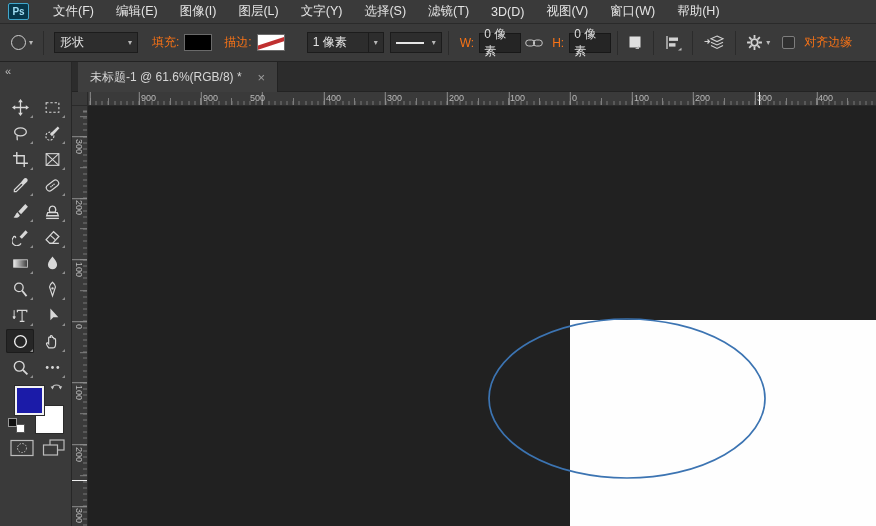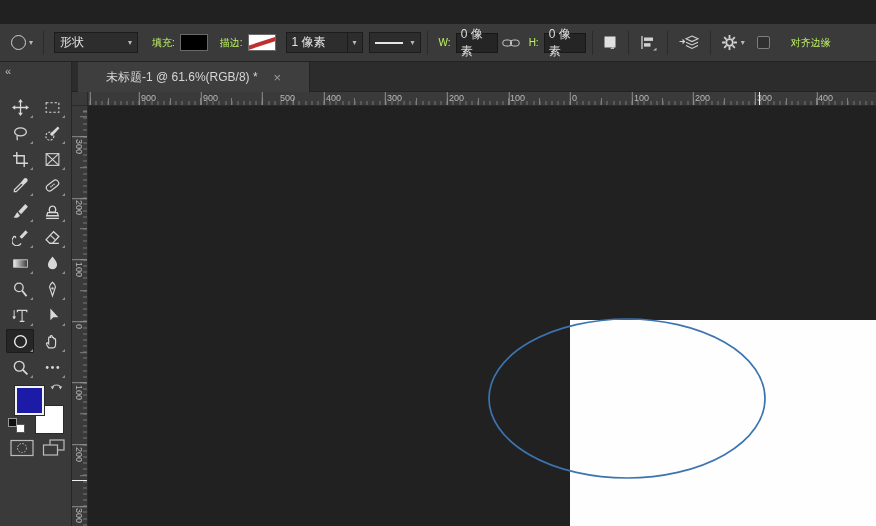--- a/index.html
+++ b/index.html
@@ -13,21 +13,21 @@
   .ps-logo{width:21px;height:17px;margin:0 13px 0 8px;background:#06374b;border:1px solid #41a7cc;
            border-radius:2px;color:#9fdcf2;font-size:10px;font-weight:bold;
            display:flex;align-items:center;justify-content:center;}
   .menu-item{height:100%;display:flex;align-items:center;padding:0 11px;color:#e4e4e4;font-size:12.5px;}
 
   
   .optionsbar{position:absolute;left:0;top:24px;right:0;height:38px;background:#3a3a3a;
               border-bottom:1px solid #232323;display:flex;align-items:center;padding:0 7px;z-index:29;}
   .sep{width:1px;height:24px;background:#2b2b2b;margin:0 6px;flex:none;}
   .chev{color:#b8b8b8;font-size:8px;margin-left:3px;flex:none;}
-  .opt-label{color:#bef264;font-size:10px;margin:0 5px;white-space:nowrap;flex:none;}
+  .opt-label{color:#f97316;font-size:12px;margin:0 5px;white-space:nowrap;flex:none;}
   .preset{display:flex;align-items:center;padding:0 4px;flex:none;}
   .preset-circle{width:15px;height:15px;border:1.5px solid #cfcfcf;border-radius:50%;}
   .combo{height:21px;background:#2d2d2d;border:1px solid #1c1c1c;display:flex;align-items:center;
          padding:0 5px;color:#e2e2e2;font-size:12px;flex:none;text-align:center;}
   .mode-combo{width:84px;justify-content:space-between;margin-left:4px;}
   .fill-swatch{width:28px;height:17px;background:#000;border:1px solid #6a6a6a;flex:none;}
   .stroke-swatch{width:28px;height:17px;background:#fff;border:1px solid #6a6a6a;position:relative;overflow:hidden;flex:none;}
   .stroke-swatch .noslash{position:absolute;left:-3px;top:6px;width:34px;height:4px;background:#c03030;transform:rotate(-18deg);}
   .stroke-width-combo{width:62px;}
   .combo-arrow{width:15px;height:21px;background:#2d2d2d;border:1px solid #1c1c1c;border-left:none;
@@ -57,21 +57,21 @@
   .swap-colors{position:absolute;left:49px;top:318px;z-index:3;}
   .default-colors{position:absolute;left:8px;top:356px;width:17px;height:15px;z-index:3;}
   .default-colors .w{position:absolute;right:0;bottom:0;width:9px;height:9px;background:#fff;border:1px solid #555;}
   .default-colors .b{position:absolute;left:0;top:0;width:9px;height:9px;background:#111;border:1px solid #999;}
   .mode-btn{position:absolute;top:376px;}
 
   
   .tabbar{position:absolute;left:72px;top:62px;right:0;height:30px;background:#2c2c2c;
           border-bottom:1px solid #232323;z-index:19;}
   .tab{position:absolute;left:6px;top:0;height:30px;background:#3e3e3e;border-right:1px solid #222;
-       display:flex;align-items:center;padding:0 28px;}
+       display:flex;align-items:center;padding:0 12px;}
   .tab-title{color:#d6d6d6;font-size:12px;white-space:nowrap;}
   .tab-close{color:#9c9c9c;font-size:13px;margin-left:16px;}
 
   
   .docwin{position:absolute;left:72px;top:92px;right:0;bottom:0;}
   .ruler-corner{position:absolute;left:0;top:0;width:16px;height:14px;background:#3a3a3a;
                 border-right:1px solid #2a2a2a;border-bottom:1px solid #2a2a2a;z-index:6;}
   .hruler{position:absolute;left:16px;right:0;top:0;height:14px;background:#3a3a3a;
           border-bottom:1px solid #2a2a2a;overflow:hidden;z-index:5;}
   .hruler .minor{position:absolute;left:0;right:0;bottom:0;height:4px;
@@ -100,38 +100,52 @@
   .size-tooltip{position:absolute;left:693px;top:322px;width:78px;height:31px;background:rgba(66,66,66,.96);
                 border:1px solid #2e2e2e;border-radius:3px;box-shadow:0 1px 4px rgba(0,0,0,.5);
                 color:#f0f0f0;font-size:10px;line-height:14px;padding:1px 0 0 8px;z-index:8;}
   svg{display:block;}
 </style>
 </head>
 <body>
 
 <div class="stage">
 
+  <div class="menubar">
+    <div class="ps-logo">Ps</div>
+    <div class="menu-item">文件(F)</div>
+    <div class="menu-item">编辑(E)</div>
+    <div class="menu-item">图像(I)</div>
+    <div class="menu-item">图层(L)</div>
+    <div class="menu-item">文字(Y)</div>
+    <div class="menu-item">选择(S)</div>
+    <div class="menu-item">滤镜(T)</div>
+    <div class="menu-item">3D(D)</div>
+    <div class="menu-item">视图(V)</div>
+    <div class="menu-item">窗口(W)</div>
+    <div class="menu-item">帮助(H)</div>
+  </div>
 
   <div class="optionsbar">
     <div class="preset">
       <span class="preset-circle"></span>
       <span class="chev">▾</span>
     </div>
     <div class="sep"></div>
     <div class="combo mode-combo">
       <span>形状</span>
       <span class="chev">▾</span>
     </div>
     <span class="opt-label" style="margin-left:14px">填充:</span>
     <div class="fill-swatch"></div>
     <span class="opt-label" style="margin-left:12px">描边:</span>
     <div class="stroke-swatch">
       <span class="noslash"></span>
     </div>
-    <div class="combo stroke-width-combo" style="margin-left:10px">
+    <div class="combo stroke-width-combo" style="margin-left:22px">
       <span>1 像素</span>
     </div>
     <div class="combo-arrow">
       <span class="chev" style="margin:0">▾</span>
     </div>
     <div class="combo line-combo">
       <span class="line-sample"></span>
       <span class="chev">▾</span>
     </div>
     <div class="sep"></div>
@@ -178,21 +192,21 @@
     <div class="icon-btn" style="align-items:center">
       <svg width="17" height="17" viewBox="0 0 16 16">
         <g stroke="#d2d2d2" stroke-width="1.7">
           <path d="M8 1v3M8 12v3M1 8h3M12 8h3M3 3l2.2 2.2M10.8 10.8L13 13M13 3l-2.2 2.2M5.2 10.8L3 13"></path>
         </g>
         <circle cx="8" cy="8" r="3.1" fill="#3a3a3a" stroke="#d2d2d2" stroke-width="1.7"></circle>
       </svg>
       <span class="chev">▾</span>
     </div>
     <div class="checkbox"></div>
-    <span class="opt-label" style="margin:16px">对齐边缘</span>
+    <span class="opt-label" style="margin:4px">对齐边缘</span>
   </div>
 
   <div class="toolpanel">
     <div class="collapse">«</div>
     <div class="toolgrid">
       <div class="tool">
         <svg width="17" height="17" viewBox="0 0 16 16">
           <path d="M8 2.5v11M2.5 8h11" stroke="#d8d8d8" stroke-width="1.2"></path>
           <path d="M8 0l2.2 3H5.8zM8 16l2.2-3H5.8zM0 8l3-2.2v4.4zM16 8l-3-2.2v4.4z" fill="#d8d8d8"></path>
         </svg>
@@ -367,21 +381,21 @@
 
   <div class="docwin">
     <div class="ruler-corner"></div>
 
     <div class="hruler">
       <div class="minor"></div>
       <div class="mid"></div>
       <div class="major"></div>
       <span class="hlab" style="left:53px">900</span>
       <span class="hlab" style="left:115px">900</span>
-      <span class="hlab" style="left:192px">500</span>
+      <span class="hlab" style="left:162px">500</span>
       <span class="hlab" style="left:238px">400</span>
       <span class="hlab" style="left:299px">300</span>
       <span class="hlab" style="left:361px">200</span>
       <span class="hlab" style="left:422px">100</span>
       <span class="hlab" style="left:484px">0</span>
       <span class="hlab" style="left:546px">100</span>
       <span class="hlab" style="left:607px">200</span>
       <span class="hlab" style="left:669px">300</span>
       <span class="hlab" style="left:730px">400</span>
       <div class="hmarker"></div>

